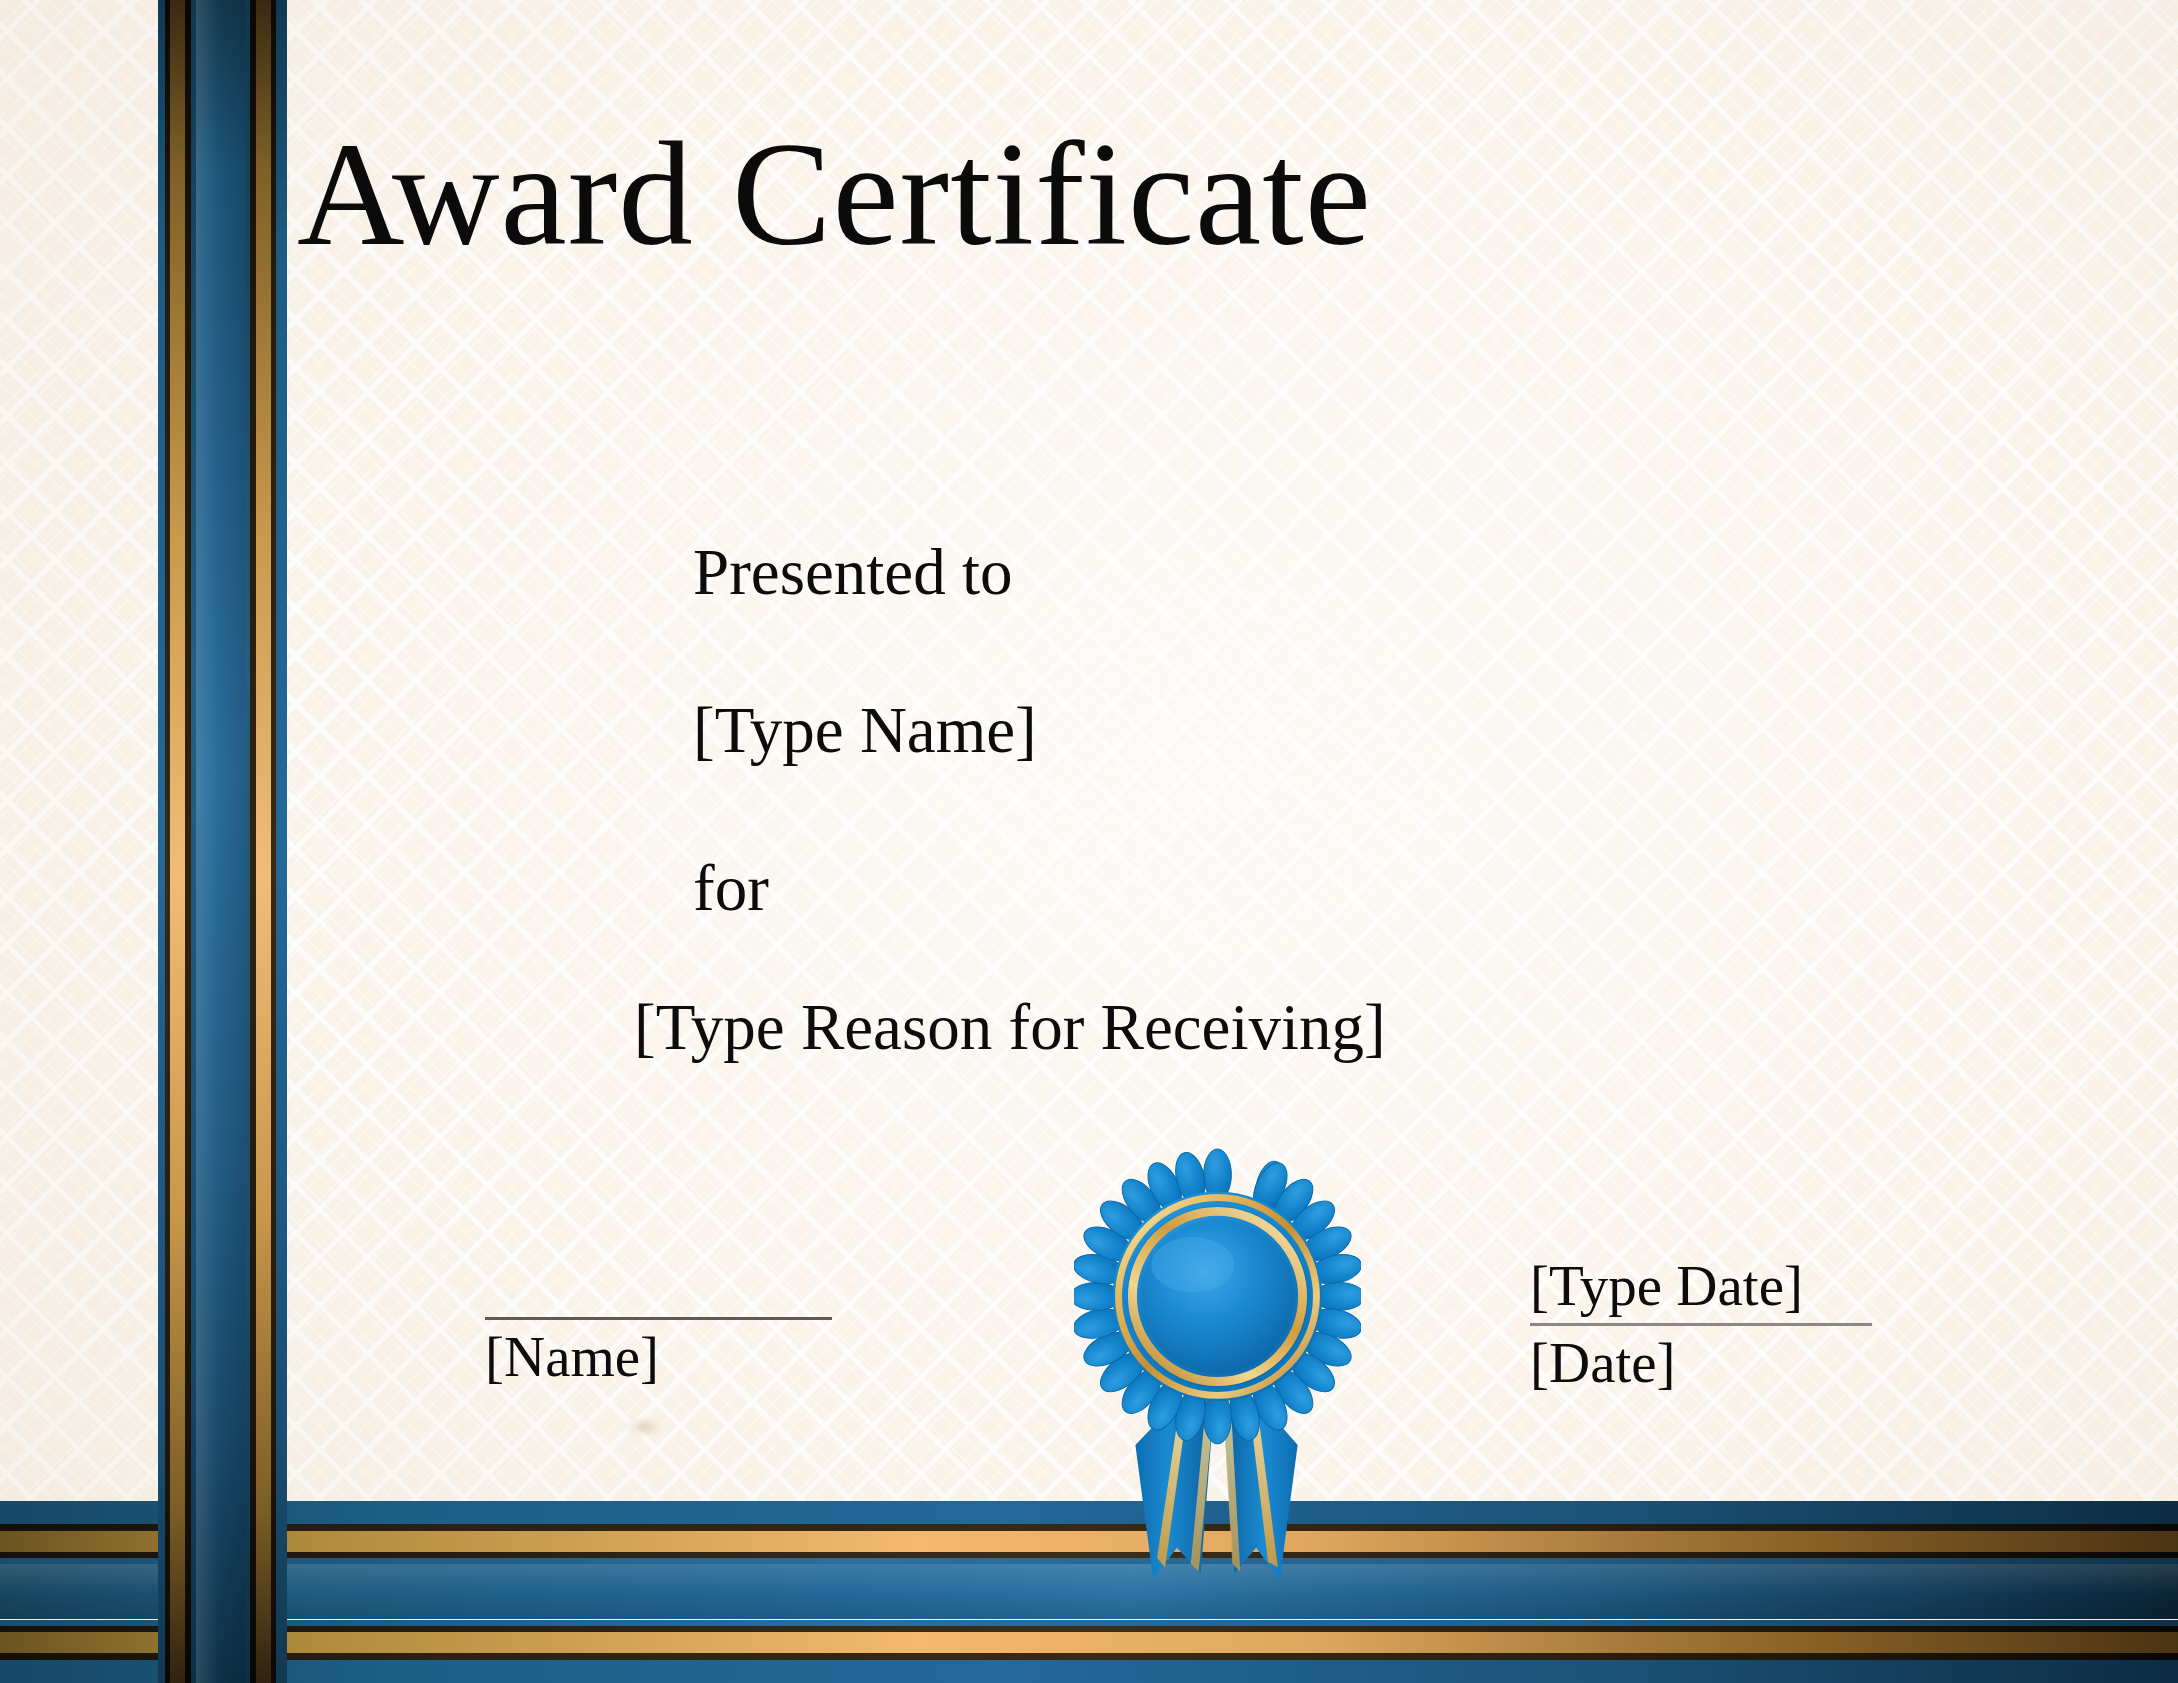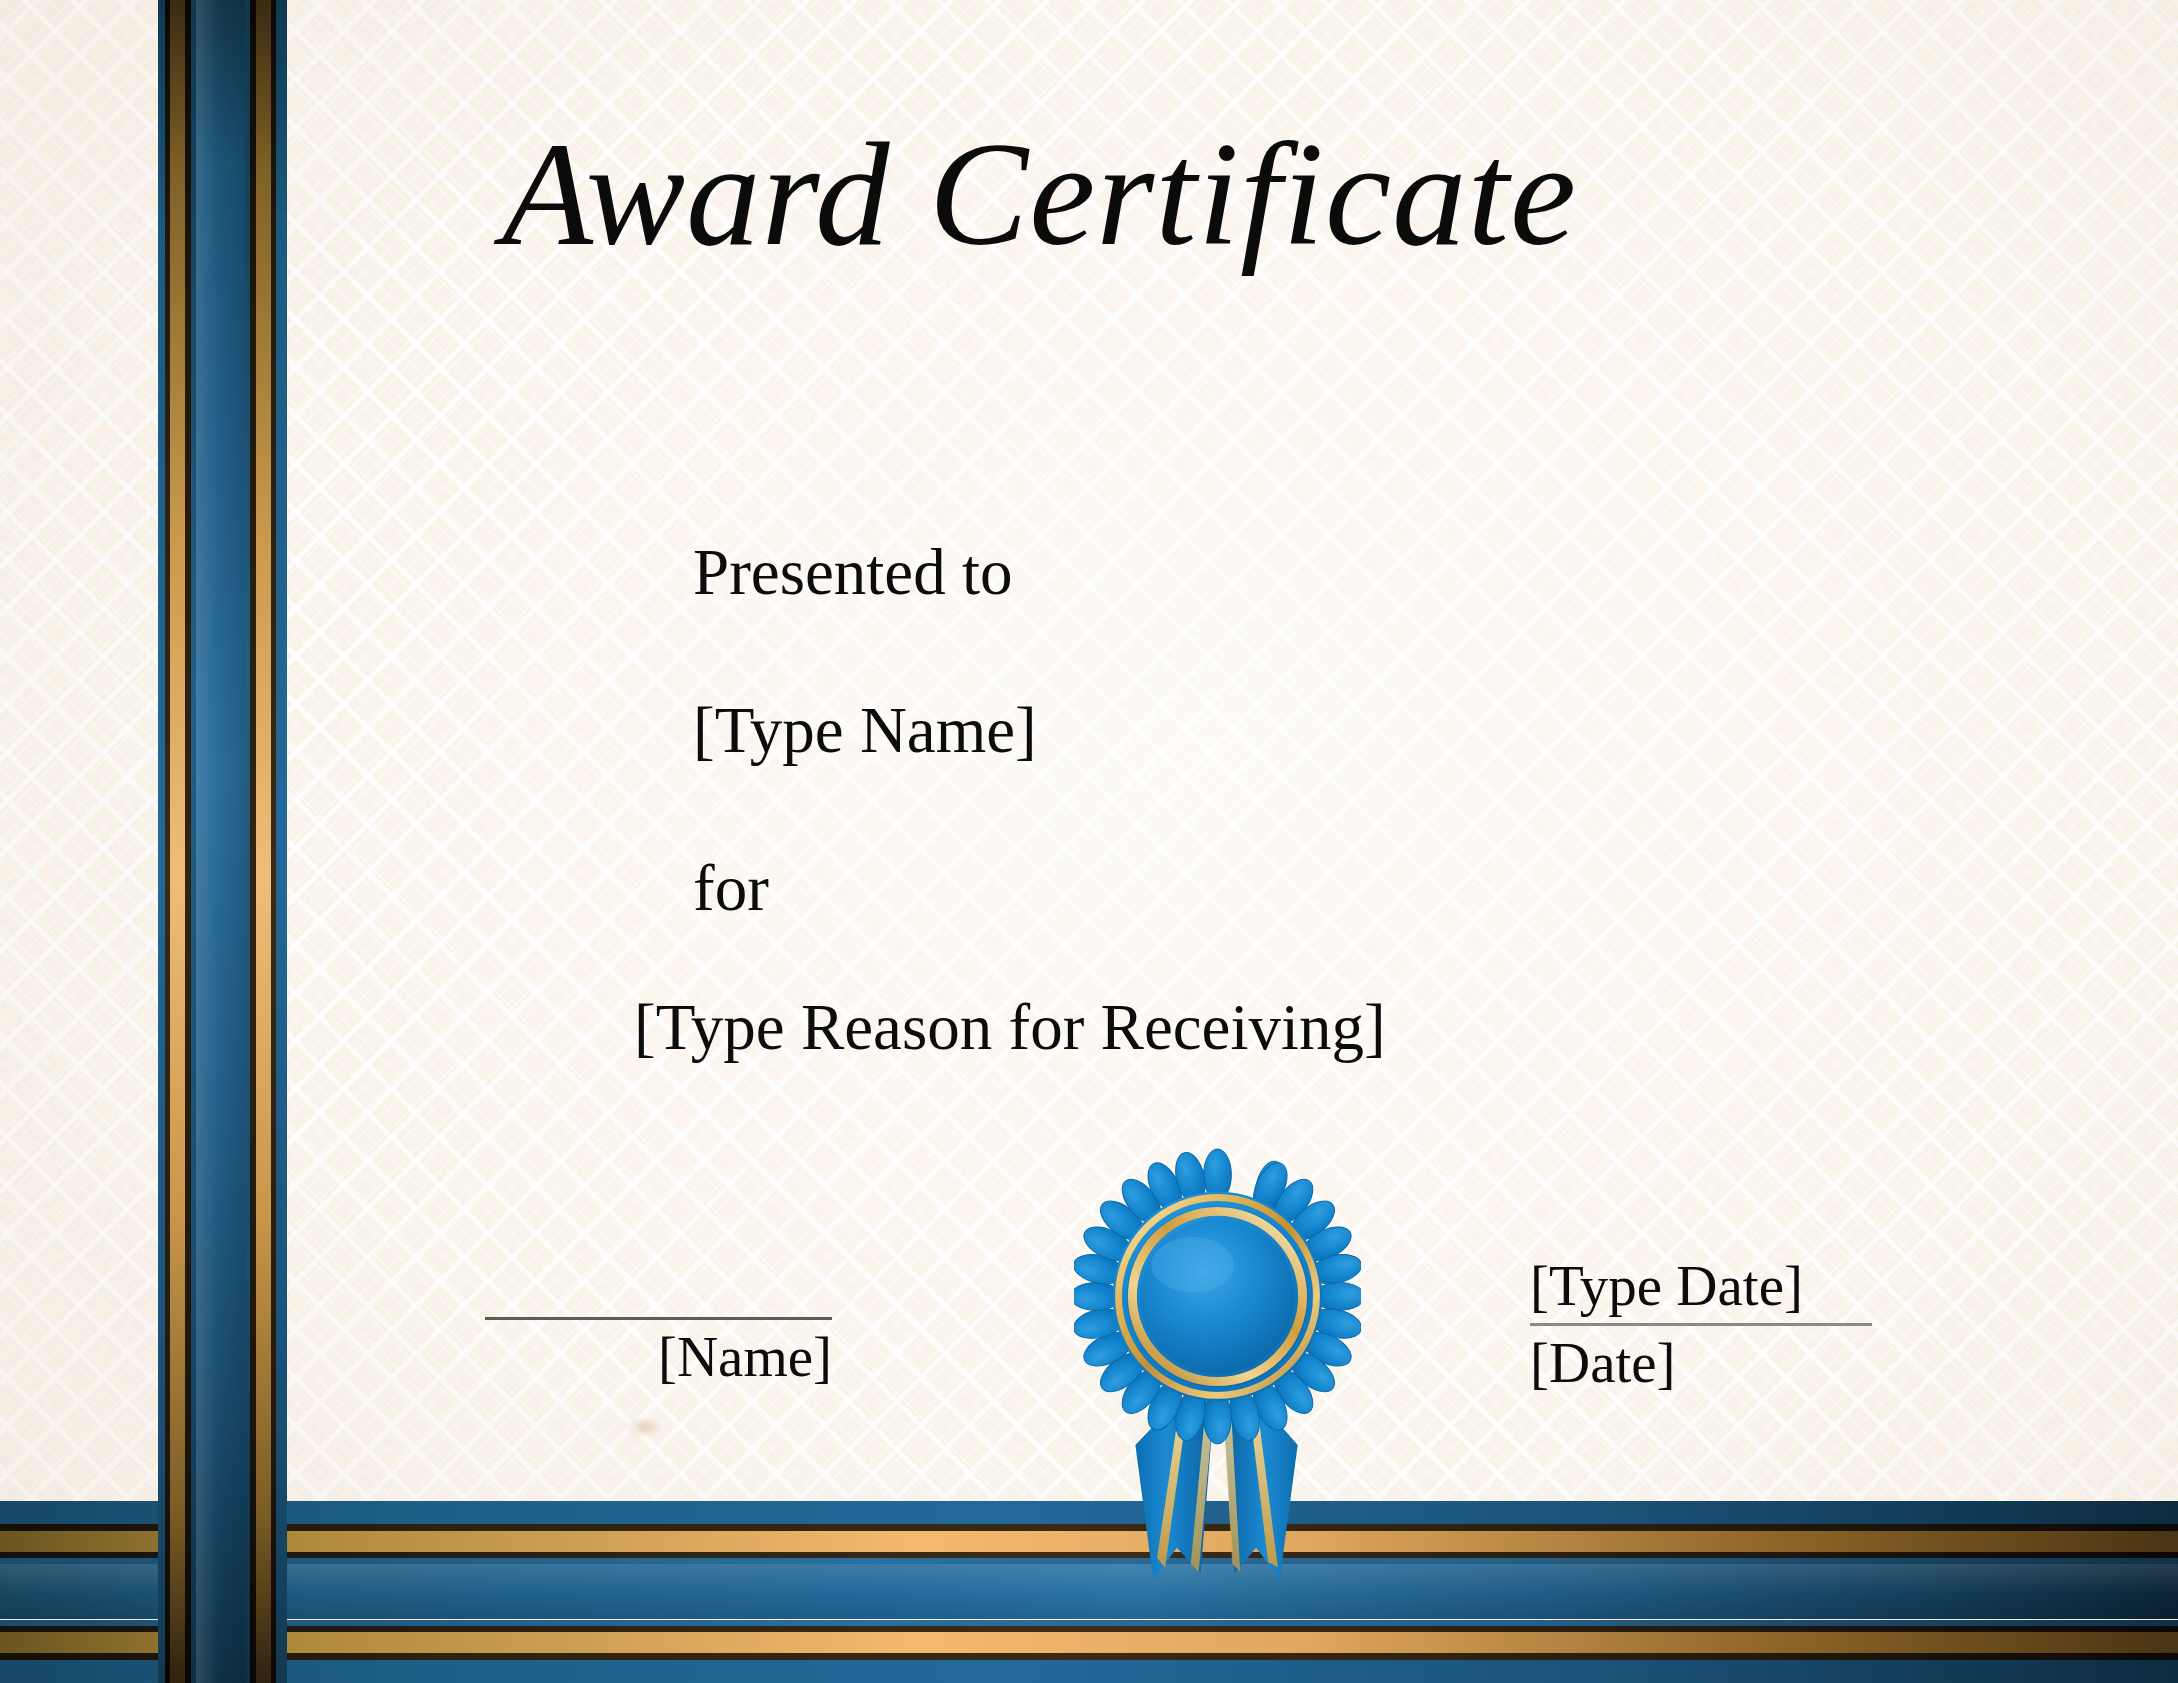--- a/index.html
+++ b/index.html
@@ -109,46 +109,44 @@
   .bv-dark-r2  {left:113px; width:5px;  background:linear-gradient(to bottom,#0b0805 0%,#241a0e 16%,#3a2a16 52%,#21170c 86%,#0a0704 100%);}
   .bv-blue-r   {left:118px; width:11px; background:linear-gradient(to bottom,#0f3850 0%,#1d5a80 14%,#24689a 50%,#1a4e72 85%,#11384f 100%);}
 
   
   .content{position:absolute; inset:0; z-index:4;}
 
   .title{
     position:absolute;
     left:297px; top:119px;
     width:1485px;
-    text-align:center;
     font-family:"Liberation Serif",serif;
     font-size:149px;
     line-height:1;
     color:#0b0b0b;
     letter-spacing:1px;
-    font-style:italic;
   }
 
   .line{
     position:absolute;
     color:#0c0c0c;
     font-family:"Liberation Serif",serif;
     white-space:nowrap;
   }
   .presented-to   {left:693px; top:535px;  width:554px; font-size:65px;}
   .type-name      {left:693px; top:693px;  width:554px; font-size:65px;}
   .for-word       {left:693px; top:851px;  width:554px; font-size:65px;}
   .type-reason    {left:634px; top:990px; width:990px; font-size:65px;}
 
   
   .sig-left{
     position:absolute;
     left:485px; top:1317px;
     width:347px;
-    text-align:right;
+    text-align:left;
   }
   .sig-left .rule{
     height:0; border-top:3px solid #5d5a57; width:347px; margin:0 0 4px 0;
   }
   .sig-left .label{
     font-size:57px; color:#0c0c0c; font-family:"Liberation Serif",serif; line-height:1.15;
   }
 
   .sig-right{
     position:absolute;

